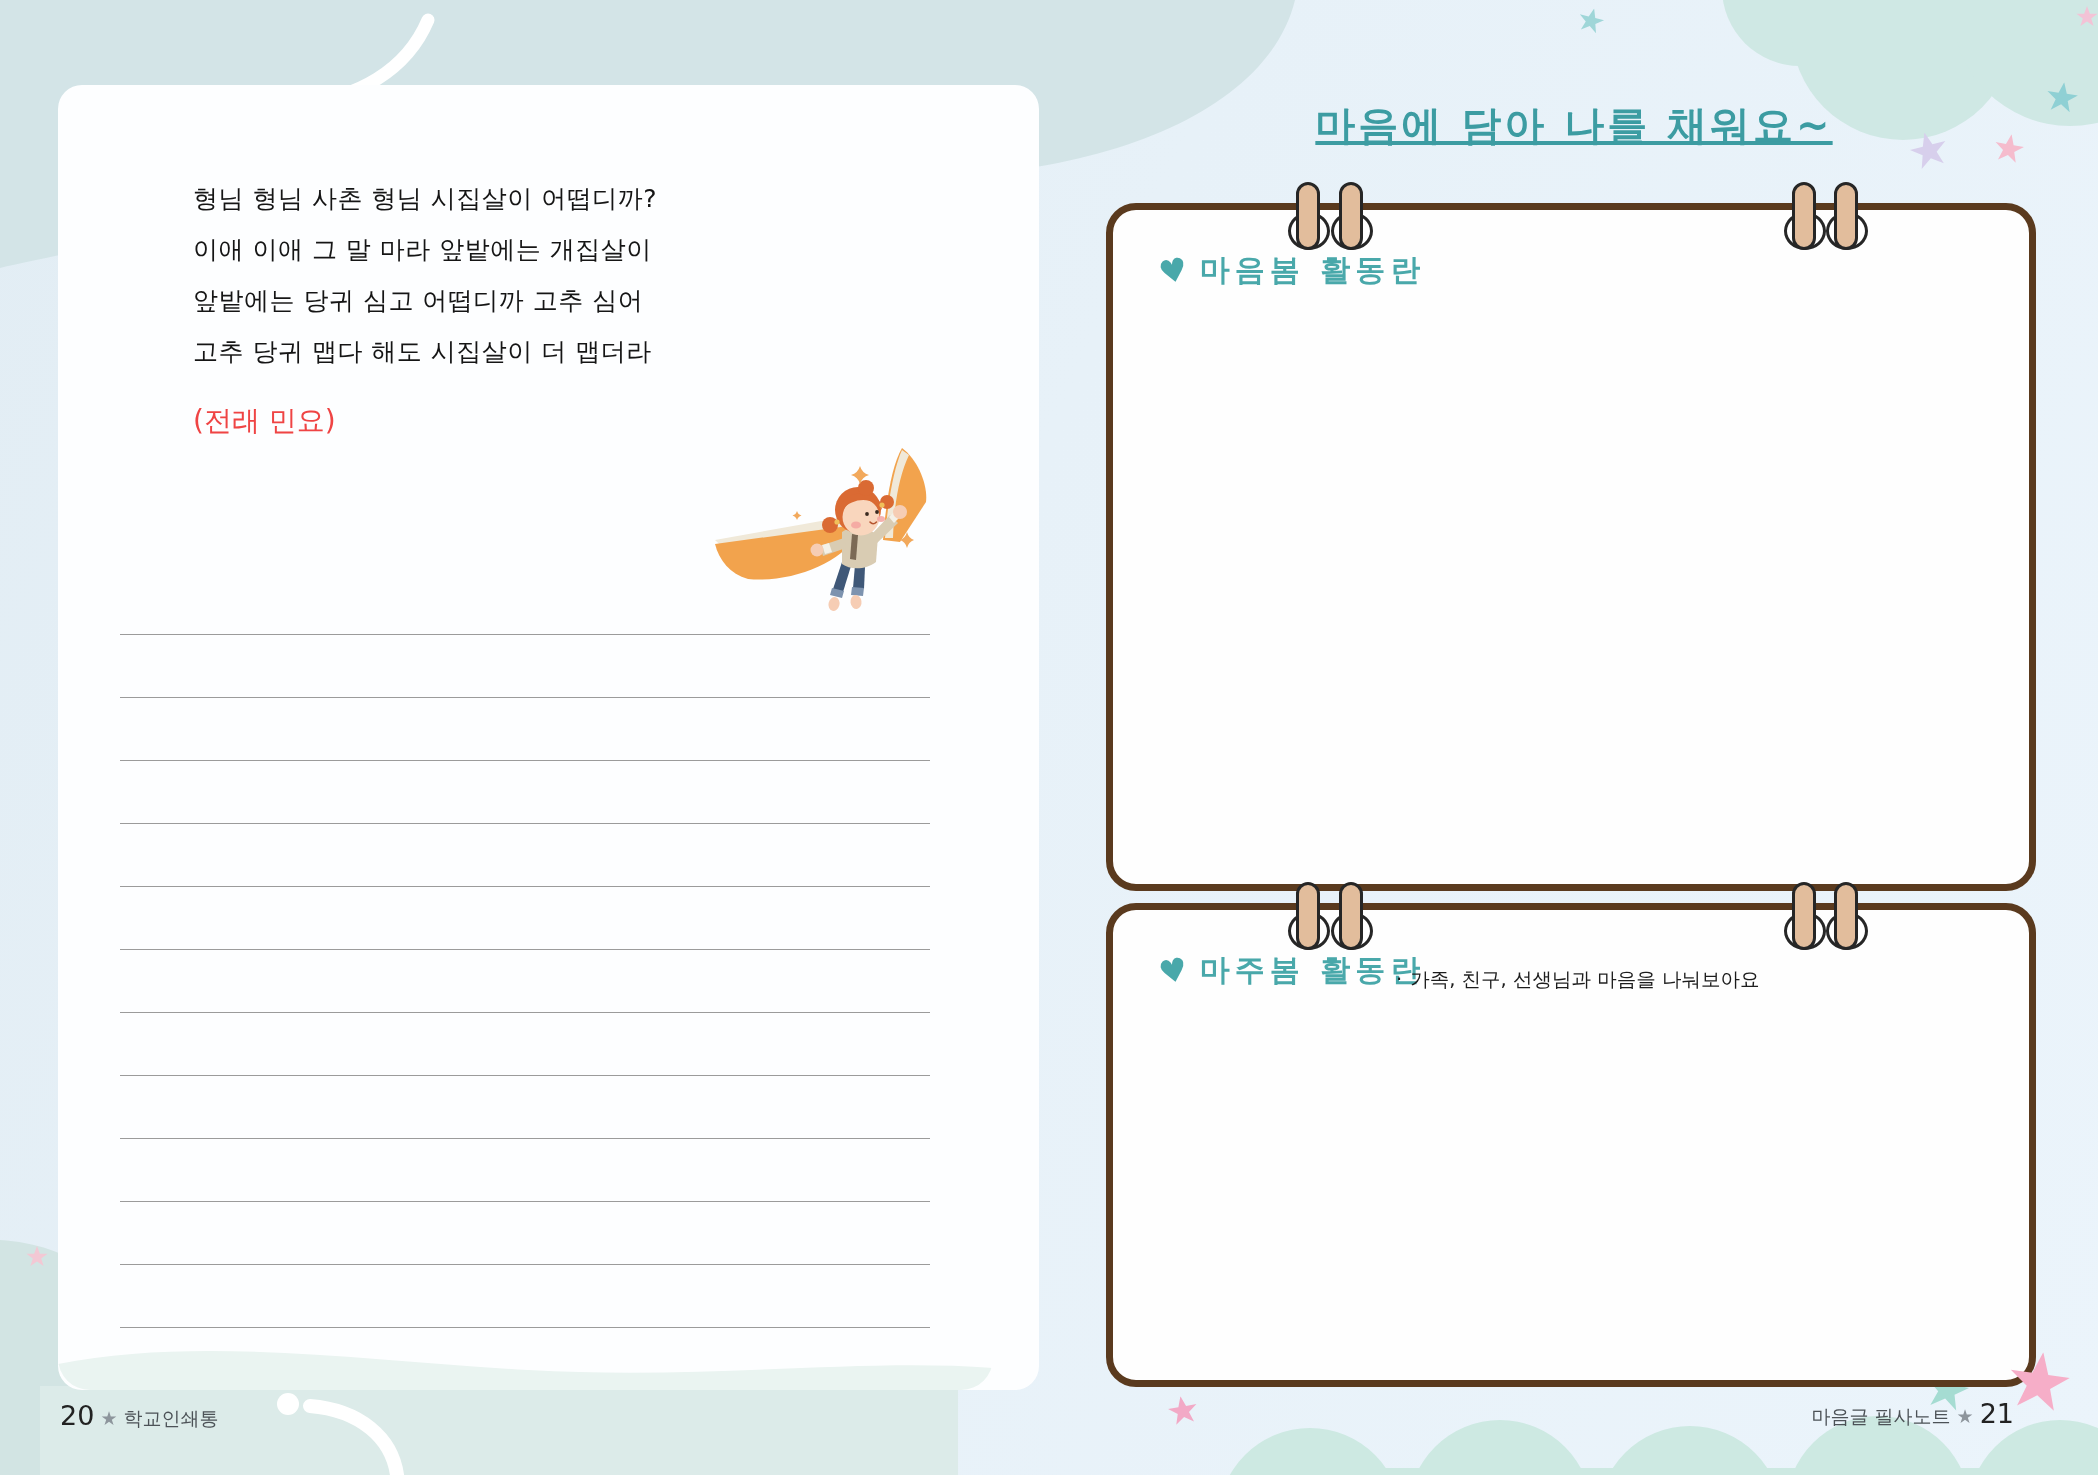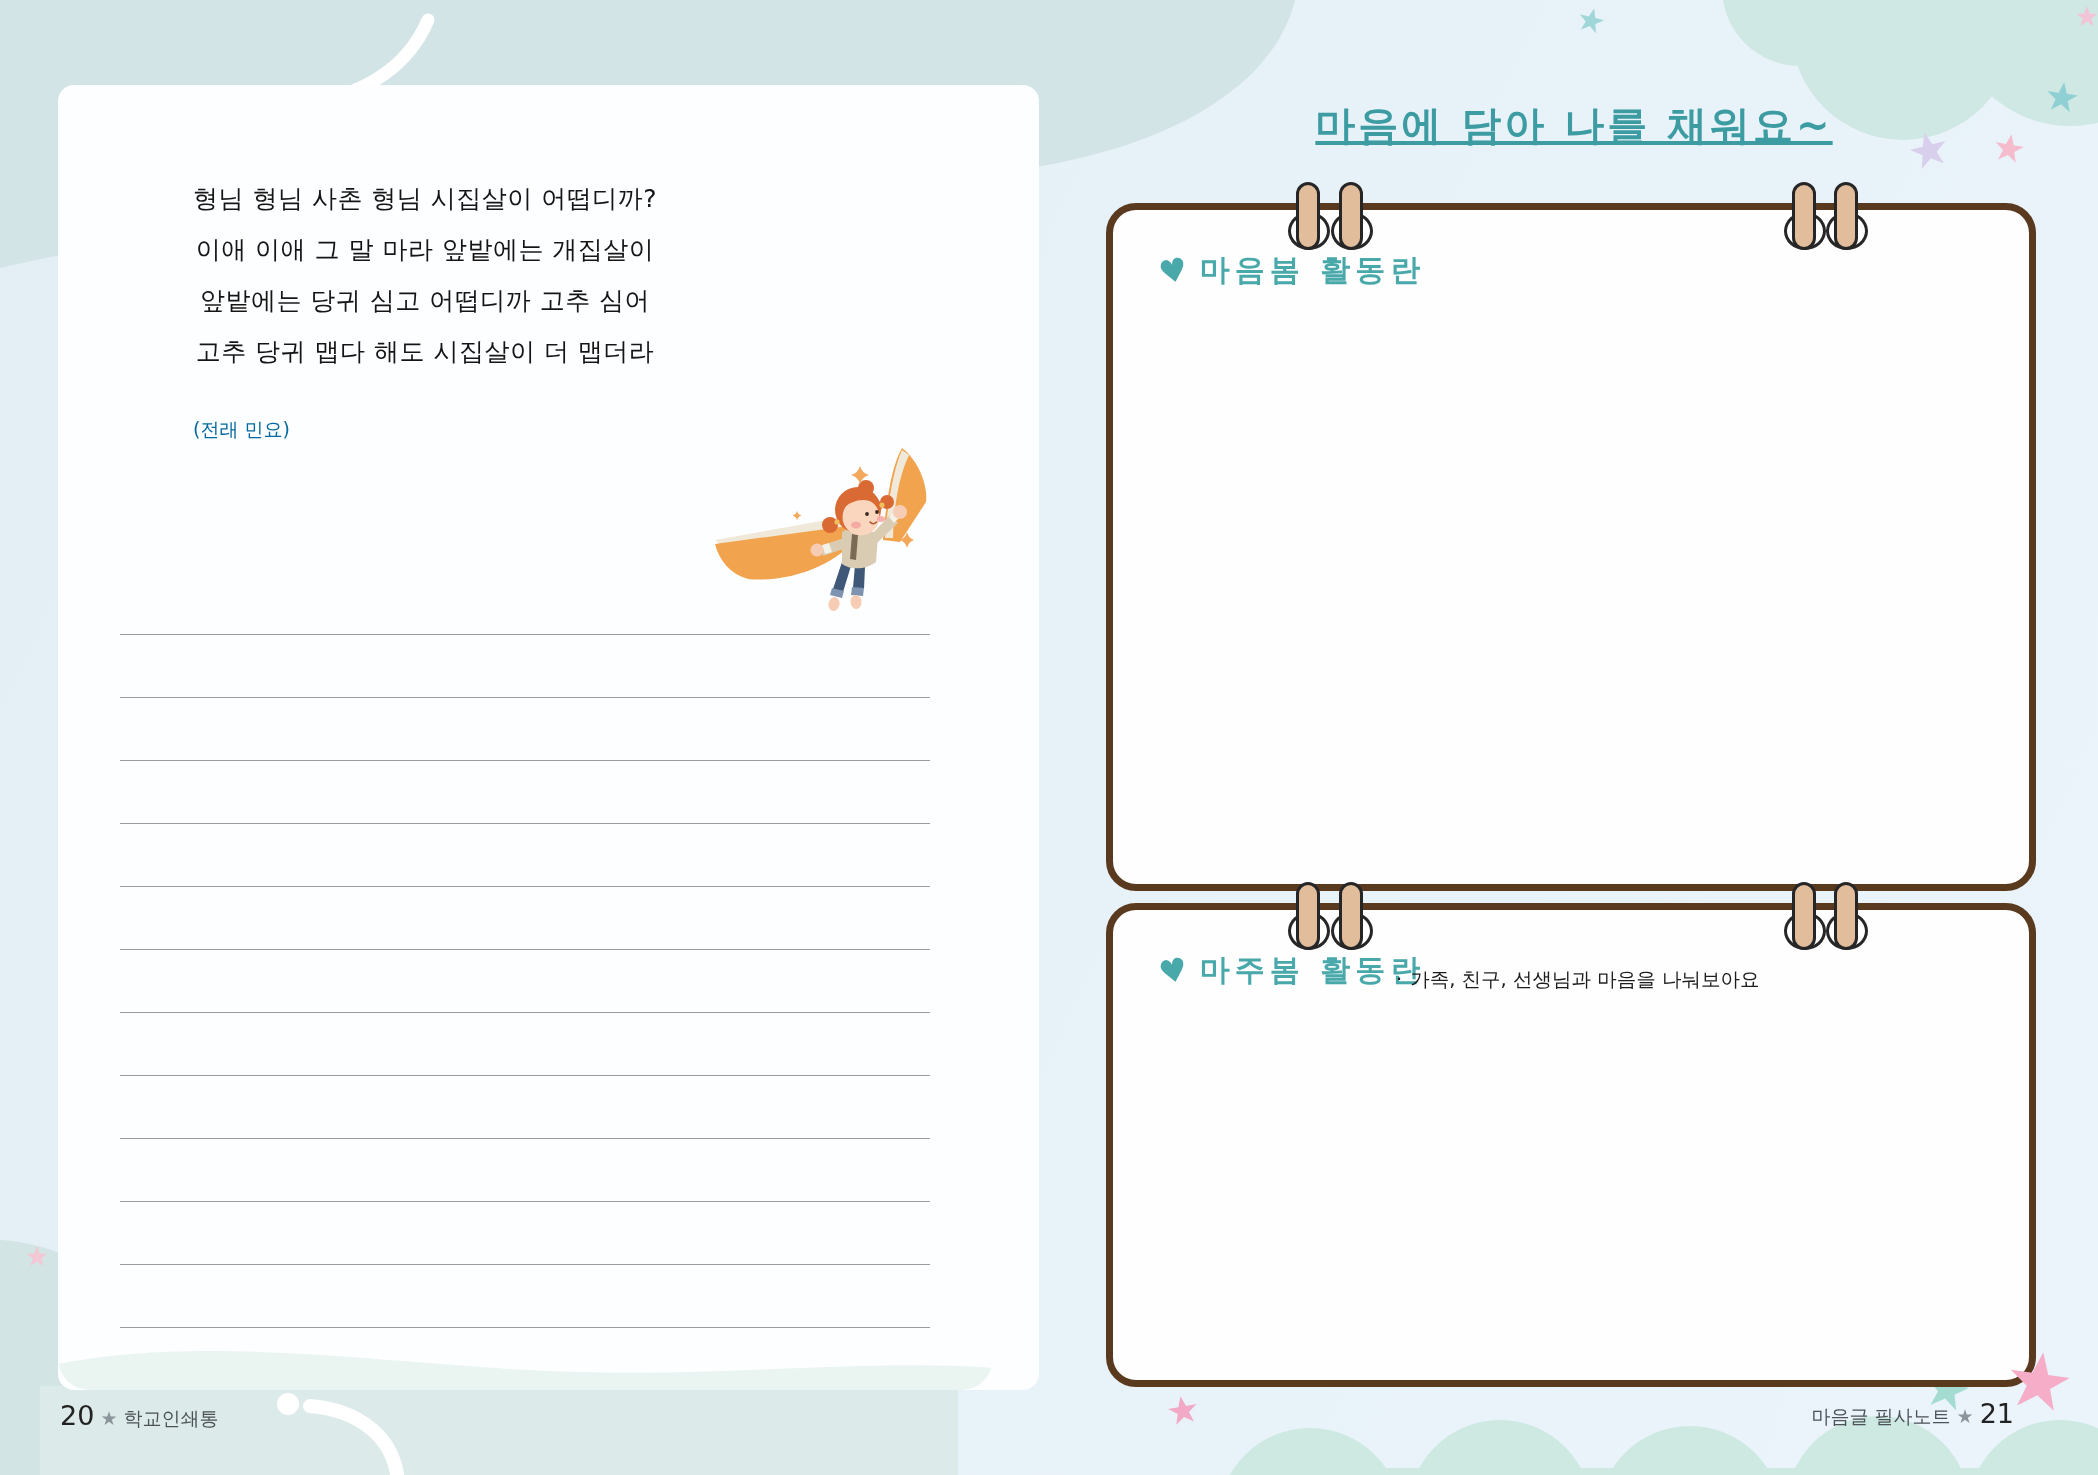--- a/index.html
+++ b/index.html
@@ -4,25 +4,25 @@
 <style>
   html,body{margin:0;padding:0;background:#dfeaf2;}
   .page{position:relative;width:2098px;height:1475px;overflow:hidden;
         background:linear-gradient(115deg,#e2edf4 0%,#e7f1f8 45%,#ebf4fb 100%);
         font-family:"DejaVu Sans","Liberation Sans",sans-serif;}
   .decor{position:absolute;left:0;top:0;z-index:0;}
   .star{position:absolute;z-index:1;
         clip-path:polygon(50% 0%,63% 35%,98% 35%,69% 57%,80% 91%,50% 70%,20% 91%,31% 57%,2% 35%,37% 35%);}
   
   .card{position:absolute;left:58px;top:85px;width:981px;height:1305px;background:#fdfeff;
-        border-radius:16px;z-index:2;text-align:center;}
+        border-radius:24px;z-index:2;}
   .poem{position:absolute;left:135px;top:88px;font-size:25px;line-height:51px;color:#151515;
         letter-spacing:.5px;white-space:nowrap;}
   .poem div{height:51px;}
-  .source{position:absolute;left:135px;top:332px;font-size:19px;color:#0369a1;}
+  .source{position:absolute;left:135px;top:317px;font-size:28px;color:#ef4444;}
   .illu{position:absolute;left:632px;top:355px;}
   .rules{position:absolute;left:62px;top:487px;width:810px;}
   .rule{height:62px;border-bottom:1.6px solid #9b9b9b;}
   .card-wave{position:absolute;left:0;bottom:0;width:935px;height:62px;border-radius:0 0 32px 32px;overflow:hidden;}
   
   .title{position:absolute;left:1108px;top:98px;width:932px;text-align:center;z-index:2;
          font-size:40px;font-weight:bold;color:#3c9ca2;letter-spacing:3px;text-decoration:underline;}
   .abox{position:absolute;left:1106px;width:930px;background:#fefefe;border:7px solid #5a3a1e;
         border-radius:30px;box-sizing:border-box;z-index:2;}
   .box1{top:203px;height:688px;}

